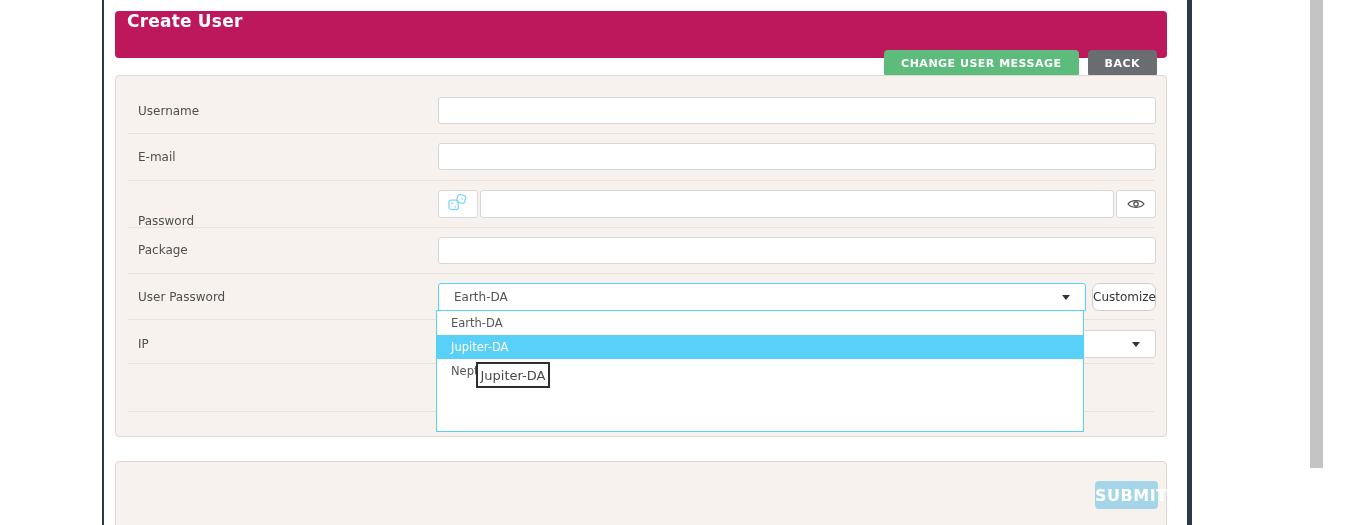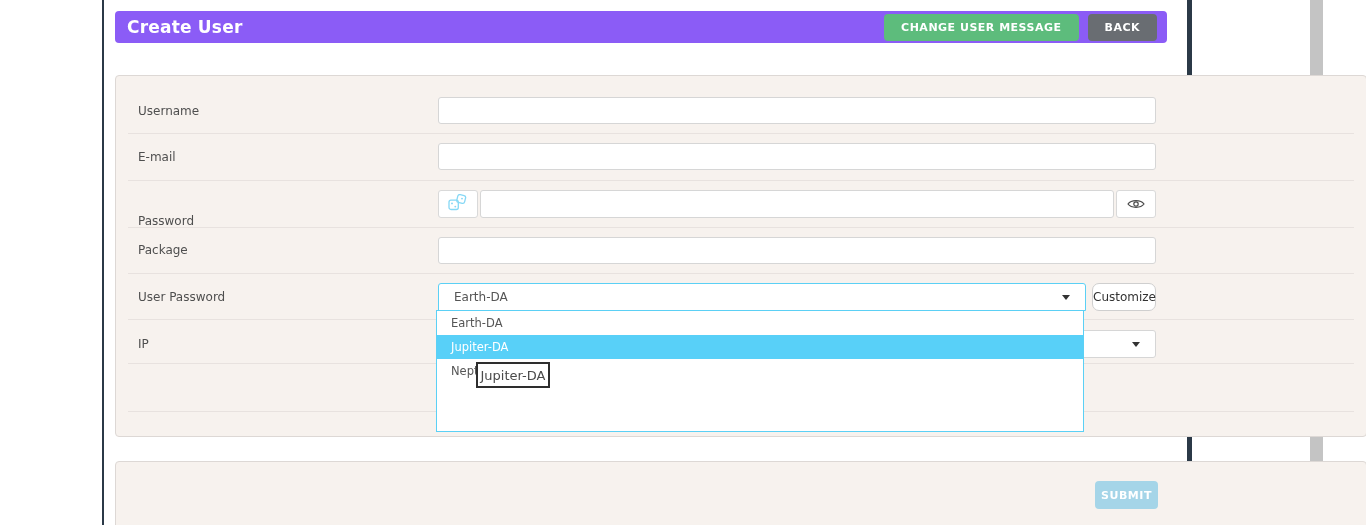--- a/index.html
+++ b/index.html
@@ -6,31 +6,31 @@
   html, body { width: 1366px; height: 525px; background: #ffffff; overflow: hidden;
     font-family: "DejaVu Sans", "Liberation Sans", sans-serif; }
   .canvas { position: relative; width: 1366px; height: 525px; background: #fff; }
 
   .v-line { position: absolute; top: 0; height: 525px; background: #2b3947; }
   .v-line.left { left: 102px; width: 2px; }
   .v-line.right { left: 1187px; width: 5px; }
   .scroll-thumb { position: absolute; left: 1310px; top: 0; width: 13px; height: 468px; background: #c4c4c4; }
 
   
-  .header { position: absolute; left: 115px; top: 11px; width: 1052px; height: 32px;
-    background: #8b5cf6; border-radius: 4px; display: flex; align-items: center; }
+  .header { position: absolute; left: 115px; top: 11px; width: 1052px; height: 47px;
+    background: #be185d; border-radius: 4px; display: flex; }
   .header .title { color: #ffffff; font-size: 17px; font-weight: bold; padding-left: 12px; letter-spacing: .2px; }
   .header-buttons { margin-left: auto; display: flex; gap: 9px; padding-right: 10px; }
   .btn { border: none; height: 27px; border-radius: 4px; color: #fff; font-size: 11px; font-weight: bold;
-    letter-spacing: .5px; padding: 0 17px; cursor: pointer; font-family: inherit; }
+    letter-spacing: .5px; padding: 0 17px; cursor: pointer; font-family: inherit; margin-top: 39px; }
   .btn.green { background: #5dbc7c; }
   .btn.gray  { background: #696d72; }
 
   
-  .panel { position: absolute; left: 115px; width: 1252px; background: #f7f2ee;
+  .panel { position: absolute; left: 115px; width: 1052px; background: #f7f2ee;
     border: 1px solid #ddd8d5; border-radius: 4px; }
   .form-panel { top: 75px; height: 362px; }
   .footer-panel { top: 461px; height: 80px; }
 
   .divider { position: absolute; left: 12px; right: 12px; height: 1px; background: #e8e2df; }
 
   .field-label { position: absolute; left: 22px; font-size: 12px; color: #4f4f4f; height: 14px; line-height: 14px; }
 
   .text-input { position: absolute; left: 322px; width: 718px; height: 27px; background: #fff;
     border: 1px solid #d6d6d6; border-radius: 3px; font-size: 12px; color: #444; padding: 0 10px;
@@ -56,21 +56,21 @@
   .dropdown { position: absolute; left: 436px; top: 310px; width: 648px; height: 122px; background: #fff;
     border: 1px solid #5bd0f5; z-index: 10; }
   .dd-option { height: 24px; line-height: 24px; padding-left: 14px; font-size: 11.5px; color: #555; cursor: pointer; }
   .dd-option.highlight { background: #58d0f8; color: #ffffff; }
 
   .tooltip { position: absolute; left: 476px; top: 362px; width: 74px; height: 26px; background: #fff;
     border: 2px solid #2e2e2e; z-index: 20; display: flex; align-items: center; justify-content: center;
     font-size: 13px; color: #4a4a4a; }
 
   .submit-btn { position: absolute; left: 979px; top: 19px; width: 63px; height: 28px; background: #a5d5e8;
-    border: none; border-radius: 4px; color: #fff; font-size: 11px; font-weight: bold; letter-spacing: .5px;
+    border: none; border-radius: 4px; color: #fff; font-size: 16px; font-weight: bold; letter-spacing: .5px;
     cursor: pointer; font-family: inherit; }
 </style>
 </head>
 <body>
 
 <div class="canvas">
 
   <div class="v-line left"></div>
   <div class="v-line right"></div>
   <div class="scroll-thumb"></div>

